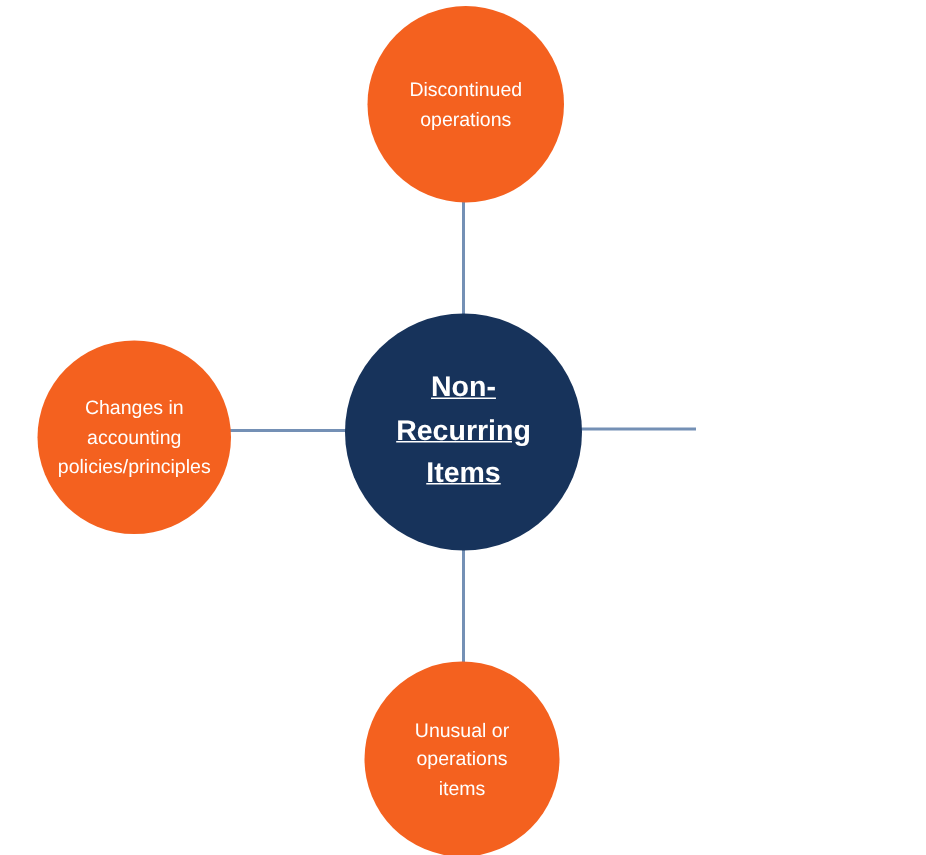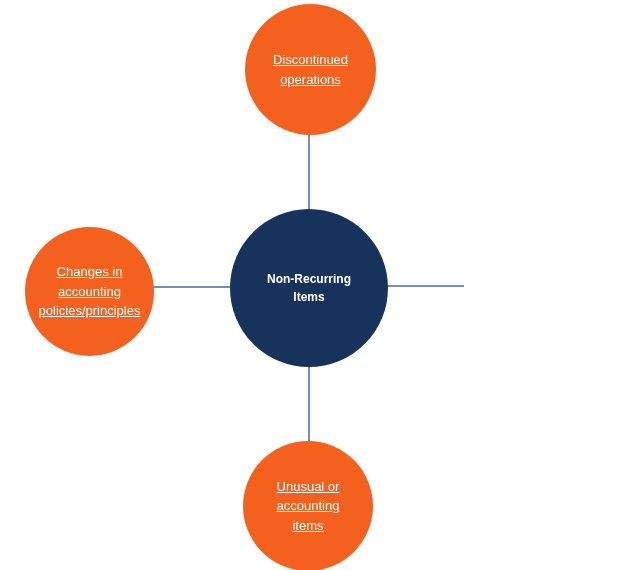--- a/index.html
+++ b/index.html
@@ -31,32 +31,32 @@
     text-align: center;
     color: var(--text, #ffffff);
     z-index: 2;
   }
   .node.center {
     left: 230px; top: 209px;
     width: 158px; height: 158px;
     background: var(--center-fill, #17335B);
   }
   .node.center .label {
-    font-size: 12px;
+    font-size: 19px;
     font-weight: bold;
     line-height: 1.5;
     max-width: 104px;
+    text-decoration: underline;
   }
   .node.sat {
     background: var(--node-fill, #F4611F);
   }
   .node.sat .label {
     font-size: 13px;
     line-height: 1.5;
-    text-decoration: underline;
   }
   .node.pos-top    { left: 245px; top: 4px;   width: 131px; height: 131px; }
   .node.pos-right  { left: 462px; top: 221px; width: 130px; height: 130px; }
   .node.pos-bottom { left: 243px; top: 441px; width: 130px; height: 130px; }
   .node.pos-left   { left: 25px;  top: 227px; width: 129px; height: 129px; }
   .node.pos-top .label    { max-width: 110px; }
   .node.pos-right .label  { max-width: 100px; }
   .node.pos-bottom .label { max-width: 80px; }
   .node.pos-left .label   { max-width: 122px; }
 
@@ -78,20 +78,20 @@
   <div class="node center">
     <span class="label">Non-Recurring Items</span>
   </div>
 
   <div class="node sat pos-top">
     <span class="label">Discontinued operations</span>
   </div>
 
 
   <div class="node sat pos-bottom">
-    <span class="label">Unusual or accounting items</span>
+    <span class="label">Unusual or operations items</span>
   </div>
 
   <div class="node sat pos-left">
     <span class="label">Changes in accounting policies/principles</span>
   </div>
 
 </div>
 
 </body></html>

